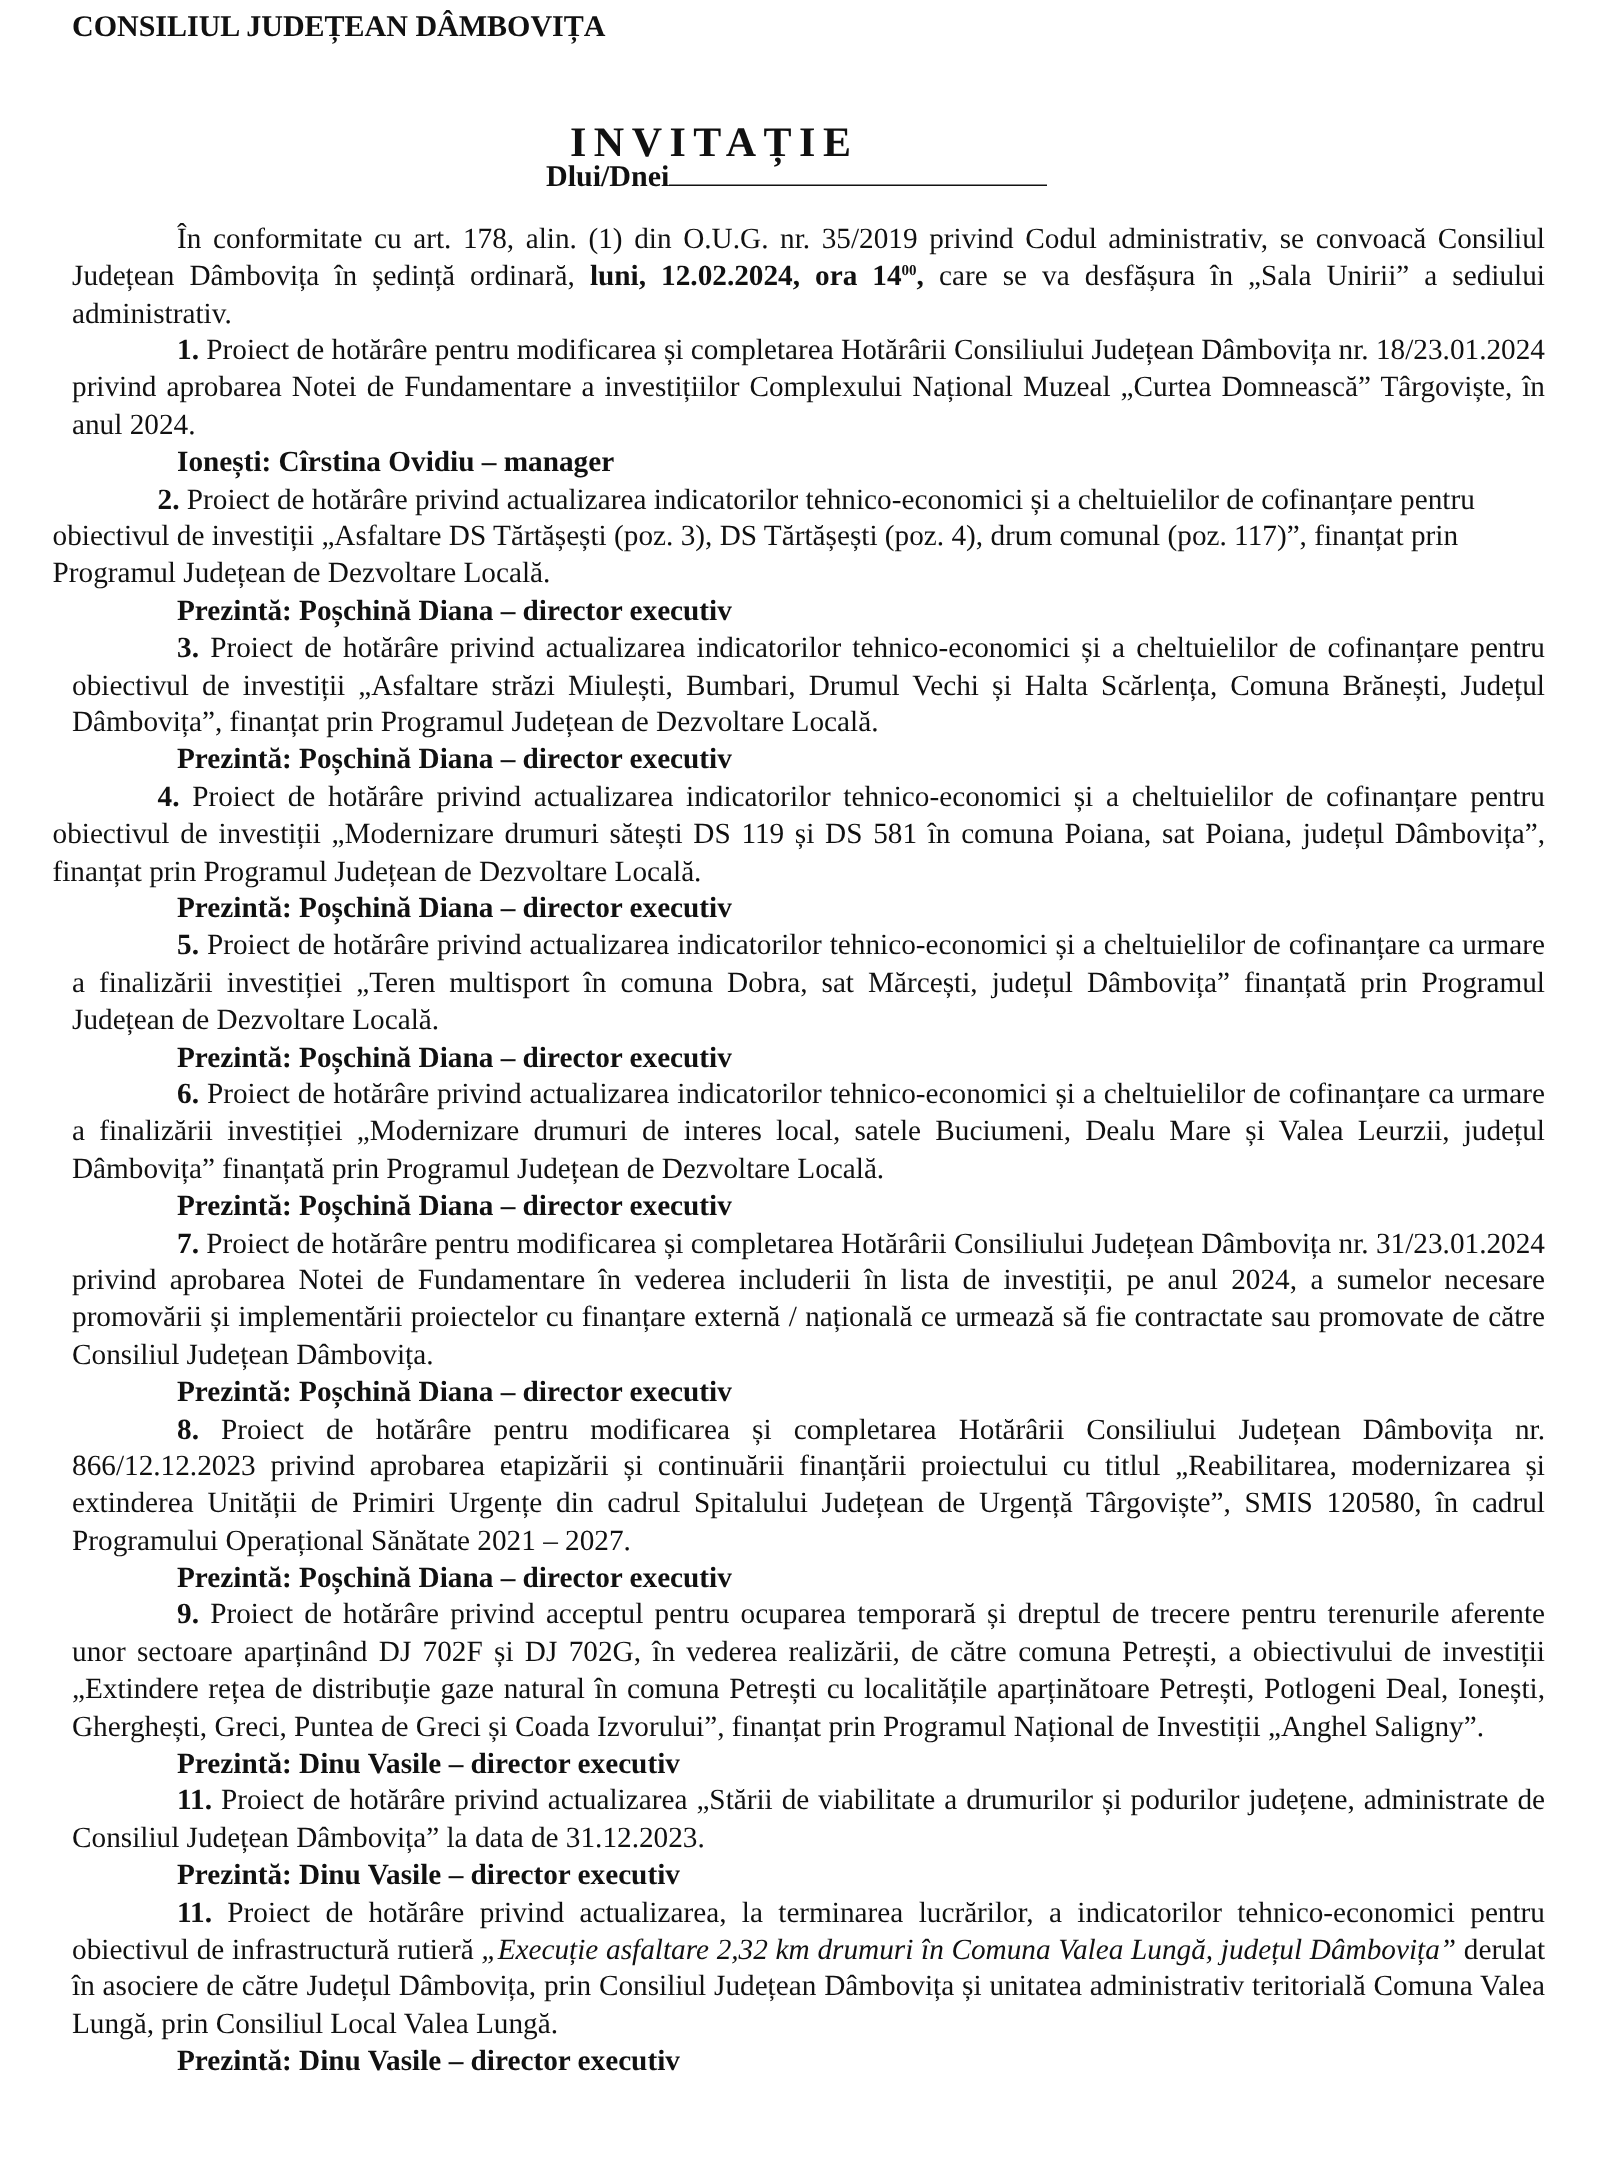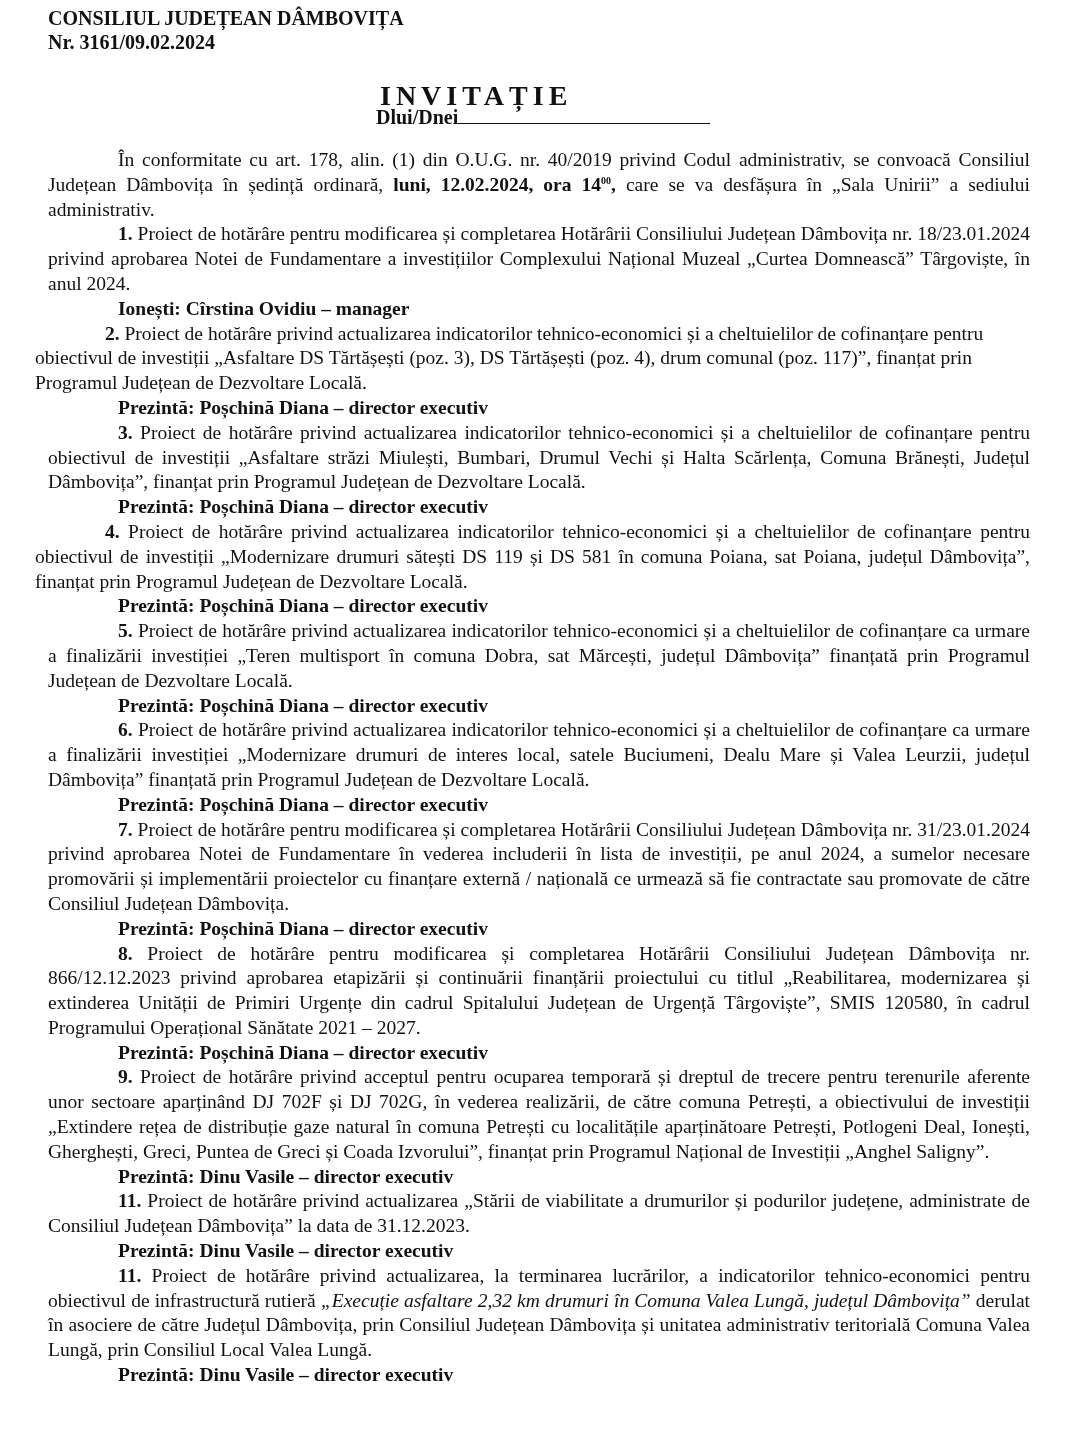--- a/index.html
+++ b/index.html
@@ -4,48 +4,47 @@
 <style>
   html, body { margin: 0; padding: 0; background: #ffffff; }
   body {
     width: 1080px; height: 1454px; overflow: hidden; position: relative;
     font-family: "Liberation Serif", "DejaVu Serif", serif;
     color: #111111;
     font-size: 19.5px;
   }
   .header { position: absolute; left: 48px; top: 6px; font-weight: bold; font-size: 20px; line-height: 24px; }
   .title { position: absolute; left: 380px; top: 80px; font-weight: bold; font-size: 28px; letter-spacing: 5px; }
-  .addressee { position: absolute; left: 376px; top: 106px; font-weight: bold; font-size: 20px; }
+  .addressee { position: absolute; left: 364px; top: 106px; font-weight: bold; font-size: 20px; }
   .addressee .blank { display: inline-block; width: 252px; border-bottom: 1.5px solid #111; height: 17px; vertical-align: baseline; }
   .content { position: absolute; left: 48px; top: 148px; width: 982px; line-height: 24.8px; }
   .para { text-align: justify; text-indent: 70px; margin: 0; }
   .item-text { text-align: justify; text-indent: 70px; margin: 0; }
   .item-text.left { text-align: left; margin-left: -13px; }
   .presenter { font-weight: bold; margin: 0; padding-left: 70px; }
   .num { font-weight: bold; }
   .bold { font-weight: bold; }
   sup { font-size: 10px; line-height: 0; vertical-align: 7px; }
   em { font-style: italic; }
 </style>
 </head>
 <body>
 
 <div class="header">
   <div>CONSILIUL JUDEȚEAN DÂMBOVIȚA</div>
-  <div>Nr. 3161/09.02.2024</div>
 </div>
 
 <div class="title">INVITAȚIE</div>
 
 <div class="addressee">
   <span>Dlui/Dnei</span><span class="blank"></span>
 </div>
 
 <div class="content">
-  <p class="para"><span>În conformitate cu art. 178, alin. (1) din O.U.G. nr. 40/2019 privind Codul administrativ, se convoacă Consiliul Județean Dâmbovița în ședință ordinară, </span><span class="bold"><span>luni, 12.02.2024, ora 14</span><sup>00</sup><span>,</span></span><span> care se va desfășura în „Sala Unirii” a sediului administrativ.</span></p>
+  <p class="para"><span>În conformitate cu art. 178, alin. (1) din O.U.G. nr. 35/2019 privind Codul administrativ, se convoacă Consiliul Județean Dâmbovița în ședință ordinară, </span><span class="bold"><span>luni, 12.02.2024, ora 14</span><sup>00</sup><span>,</span></span><span> care se va desfășura în „Sala Unirii” a sediului administrativ.</span></p>
 
   <div>
     <p class="item-text"><span class="num">1.</span><span> Proiect de hotărâre pentru modificarea și completarea Hotărârii Consiliului Județean Dâmbovița nr. 18/23.01.2024 privind aprobarea Notei de Fundamentare a investițiilor Complexului Național Muzeal „Curtea Domnească” Târgoviște, în anul 2024.</span></p>
     <p class="presenter">Ionești: Cîrstina Ovidiu – manager</p>
   </div>
   <div>
     <p class="item-text left"><span class="num">2.</span><span> Proiect de hotărâre privind actualizarea indicatorilor tehnico-economici și a cheltuielilor de cofinanțare pentru obiectivul de investiții „Asfaltare DS Tărtășești (poz. 3), DS Tărtășești (poz. 4), drum comunal (poz. 117)”, finanțat prin Programul Județean de Dezvoltare Locală.</span></p>
     <p class="presenter">Prezintă: Poșchină Diana – director executiv</p>
   </div>
   <div>

